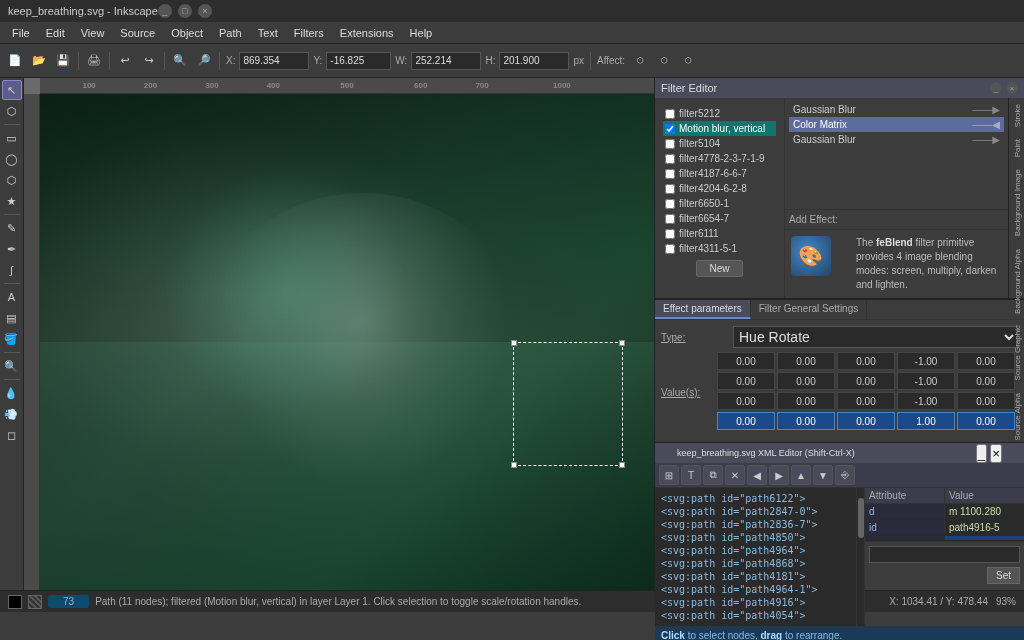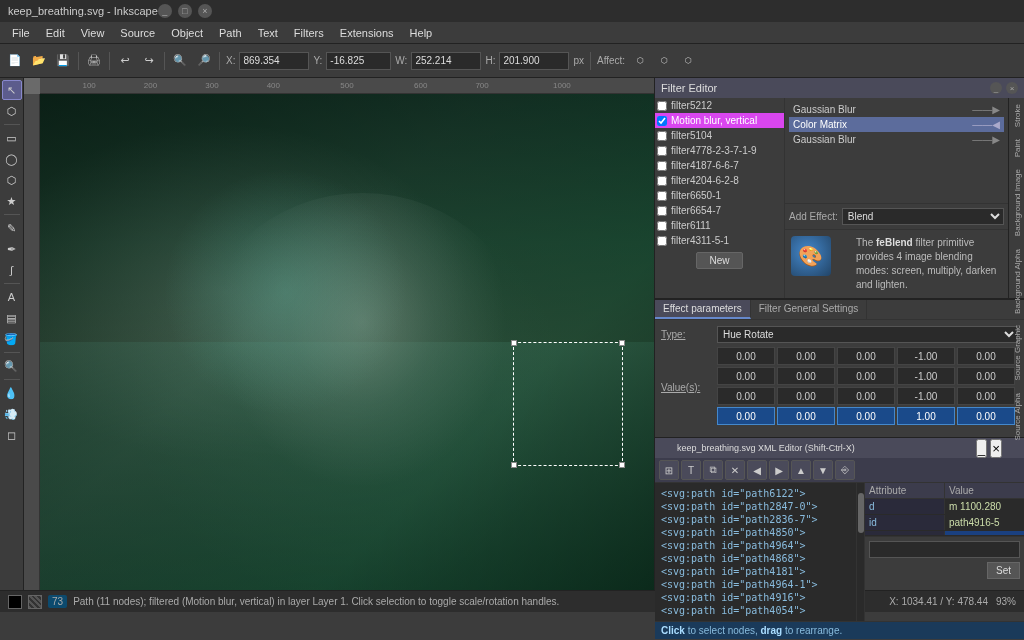--- a/index.html
+++ b/index.html
@@ -25,21 +25,21 @@
     #main { display: flex; height: calc(640px - 22px - 22px - 34px - 28px - 22px); }
 
     
     #toolbox { width: 24px; background: #3c3c3c; border-right: 1px solid #222; display: flex; flex-direction: column; align-items: center; padding: 2px 0; gap: 1px; }
     .tool-btn { width: 20px; height: 20px; background: transparent; border: 1px solid transparent; cursor: pointer; display: flex; align-items: center; justify-content: center; color: #ccc; font-size: 11px; border-radius: 2px; }
     .tool-btn.active { background: #5c5c8c; border-color: #8888cc; }
     .tool-sep { width: 16px; height: 1px; background: #555; margin: 2px 0; }
 
     
     #canvas-area { flex: 1; background: #6a6a6a; position: relative; overflow: hidden; }
-    #ruler-h { position: absolute; top: 0; left: 16px; right: 0; height: 16px; background: #4a4a4a; border-bottom: 1px solid #333; display: flex; align-items: flex-end; overflow: hidden; }
+    #ruler-h { position: absolute; top: 0; left: 16px; right: 0; height: 16px; background: #4a4a4a; border-bottom: 1px solid #333; display: flex; align-items: flex-end; overflow: hidden; font-weight: bold; }
     #ruler-v { position: absolute; top: 16px; left: 0; width: 16px; bottom: 0; background: #4a4a4a; border-right: 1px solid #333; }
     #canvas-content { position: absolute; top: 16px; left: 16px; right: 0; bottom: 0; overflow: hidden; }
     .canvas-artwork { width: 100%; height: 100%; background:
       radial-gradient(ellipse at 30% 40%, rgba(180,200,190,0.3) 0%, transparent 40%),
       radial-gradient(ellipse at 50% 60%, rgba(100,150,130,0.2) 0%, transparent 50%),
       linear-gradient(180deg, #1a3028 0%, #2a4a3a 30%, #3a5040 50%, #1a2820 100%); position: relative; overflow: hidden; }
     .water-reflection { position: absolute; bottom: 0; left: 0; right: 0; height: 50%; background: linear-gradient(180deg, rgba(100,160,140,0.3) 0%, rgba(50,100,80,0.5) 100%); }
     .figure-silhouette { position: absolute; top: 20%; left: 25%; width: 55%; height: 65%; background: radial-gradient(ellipse at 50% 40%, rgba(200,210,200,0.5) 0%, rgba(150,170,160,0.3) 30%, transparent 60%); border-radius: 50% 50% 30% 30%; }
     .selection-box { position: absolute; bottom: 25%; right: 5%; width: 18%; height: 25%; border: 1px dashed #fff; pointer-events: none; }
     .selection-handle { position: absolute; width: 6px; height: 6px; background: #fff; border: 1px solid #888; }
@@ -47,23 +47,23 @@
     
     #right-panel { width: 370px; background: #3c3c3c; border-left: 1px solid #222; display: flex; flex-direction: column; }
 
     
     #filter-editor { border-bottom: 1px solid #222; }
     #fe-header { background: #4a4a5a; height: 20px; display: flex; align-items: center; padding: 0 6px; justify-content: space-between; }
     #fe-header .close-btns { display: flex; gap: 4px; }
     #fe-header .hbtn { width: 12px; height: 12px; border-radius: 50%; background: #555; border: none; cursor: pointer; font-size: 8px; color: #aaa; display: flex; align-items: center; justify-content: center; }
 
     #fe-body { display: flex; height: 200px; }
-    #fe-filters { width: 130px; border-right: 1px solid #333; padding: 0; overflow-y: auto; }
+    #fe-filters { width: 130px; border-right: 1px solid #333; padding: 8px; overflow-y: auto; }
     #fe-filters .filter-item { display: flex; align-items: center; gap: 4px; padding: 2px 2px; font-size: 10px; color: #ccc; cursor: pointer; }
-    #fe-filters .filter-item.selected { background: #d946ef; color: #fff; }
+    #fe-filters .filter-item.selected { background: #0f766e; color: #fff; }
     #fe-filters .filter-item input[type=checkbox] { width: 10px; height: 10px; }
     #fe-filters .new-btn { margin: 4px auto; display: block; padding: 2px 12px; background: #555; border: 1px solid #666; color: #ddd; font-size: 10px; cursor: pointer; border-radius: 2px; }
 
     #fe-right { flex: 1; display: flex; flex-direction: column; }
     #fe-effect-header { display: flex; height: 20px; border-bottom: 1px solid #333; }
     #fe-effect-header .eh { flex: 1; display: flex; align-items: center; justify-content: center; font-size: 10px; color: #ccc; border-right: 1px solid #333; }
     #fe-effects-list { flex: 1; padding: 4px; overflow-y: auto; }
     .effect-item { padding: 2px 4px; font-size: 10px; color: #ccc; display: flex; align-items: center; gap: 4px; cursor: pointer; }
     .effect-item.selected { background: #5c6c9c; color: #fff; }
     #add-effect-row { display: flex; align-items: center; gap: 4px; padding: 4px; border-top: 1px solid #333; }
@@ -76,21 +76,21 @@
     #fe-desc-text strong { color: #ddd; }
 
     
     #effect-params { border-top: 1px solid #222; }
     #ep-tabs { display: flex; border-bottom: 1px solid #333; }
     .ep-tab { padding: 3px 8px; font-size: 10px; color: #aaa; cursor: pointer; border-right: 1px solid #333; }
     .ep-tab.active { background: #4a4a5a; color: #ddd; border-bottom: 2px solid #6688cc; }
     #ep-body { padding: 6px; }
     .ep-row { display: flex; align-items: center; margin-bottom: 4px; gap: 6px; }
     .ep-label { width: 50px; font-size: 10px; color: #aaa; flex-shrink: 0; text-decoration: underline; }
-    .ep-select { background: #2a2a2a; border: 1px solid #555; color: #ddd; font-size: 10px; padding: 1px; flex: 1; }
+    .ep-select { background: #2a2a2a; border: 1px solid #555; color: #ddd; font-size: 14px; padding: 1px; flex: 1; margin-left: 16px; }
     .matrix-row { display: flex; gap: 2px; margin-bottom: 2px; }
     .matrix-cell { background: #2a2a2a; border: 1px solid #444; color: #ccc; font-size: 10px; width: 58px; height: 18px; text-align: center; padding: 0 2px; }
     .matrix-cell.highlighted { background: #1a4a8a; border-color: #4488cc; color: #fff; }
 
     
     #xml-editor { border-top: 1px solid #222; flex: 1; display: flex; flex-direction: column; }
     #xe-header { background: #4a4a5a; height: 20px; display: flex; align-items: center; padding: 0 22px; justify-content: space-between; }
     #xe-toolbar { display: flex; align-items: center; padding: 2px 4px; gap: 2px; border-bottom: 1px solid #333; background: #3c3c4c; }
     .xe-btn { width: 20px; height: 20px; background: #4a4a5a; border: 1px solid #555; color: #ccc; font-size: 10px; cursor: pointer; display: flex; align-items: center; justify-content: center; border-radius: 2px; }
     #xe-body { display: flex; flex: 1; overflow: hidden; }
@@ -306,25 +306,20 @@
               <span>Color Matrix</span>
               <div style="flex:1;text-align:right;color:#aac">——◀</div>
             </div>
             <div class="effect-item">
               <span>Gaussian Blur</span>
               <div style="flex:1;text-align:right;color:#888;font-size:10px">——▶</div>
             </div>
           </div>
           <div id="add-effect-row">
             <label>Add Effect:</label>
-            <select>
-              <option>Blend</option>
-              <option>Blur</option>
-              <option>ColorMatrix</option>
-            </select>
           </div>
           <div id="fe-description">
             <div id="fe-icon">🎨</div>
             <div id="fe-desc-text">
               The <strong>feBlend</strong> filter primitive provides 4 image blending modes: screen, multiply, darken and lighten.
             </div>
           </div>
         </div>
 
         <div class="side-tabs">
@@ -456,20 +451,20 @@
         <span> to rearrange.</span>
       </div>
     </div>
   </div>
 </div>
 
 <div id="statusbar">
   <div class="status-left">
     <div class="color-indicator color-black" title="Fill color"></div>
     <div class="color-indicator color-none" title="Stroke color"></div>
-    <span style="background:#0c4a6e;padding:1px 4px;border-radius:2px">73</span>
+    <span style="background:#0c4a6e;padding:1px 15px;border-radius:2px">73</span>
     <span>Path (11 nodes); filtered (Motion blur, vertical) in layer Layer 1. Click selection to toggle scale/rotation handles.</span>
   </div>
   <div class="status-right">
     <span>X: 1034.41 / Y: 478.44</span>
     <span>93%</span>
   </div>
 </div>
 
 </body></html>

